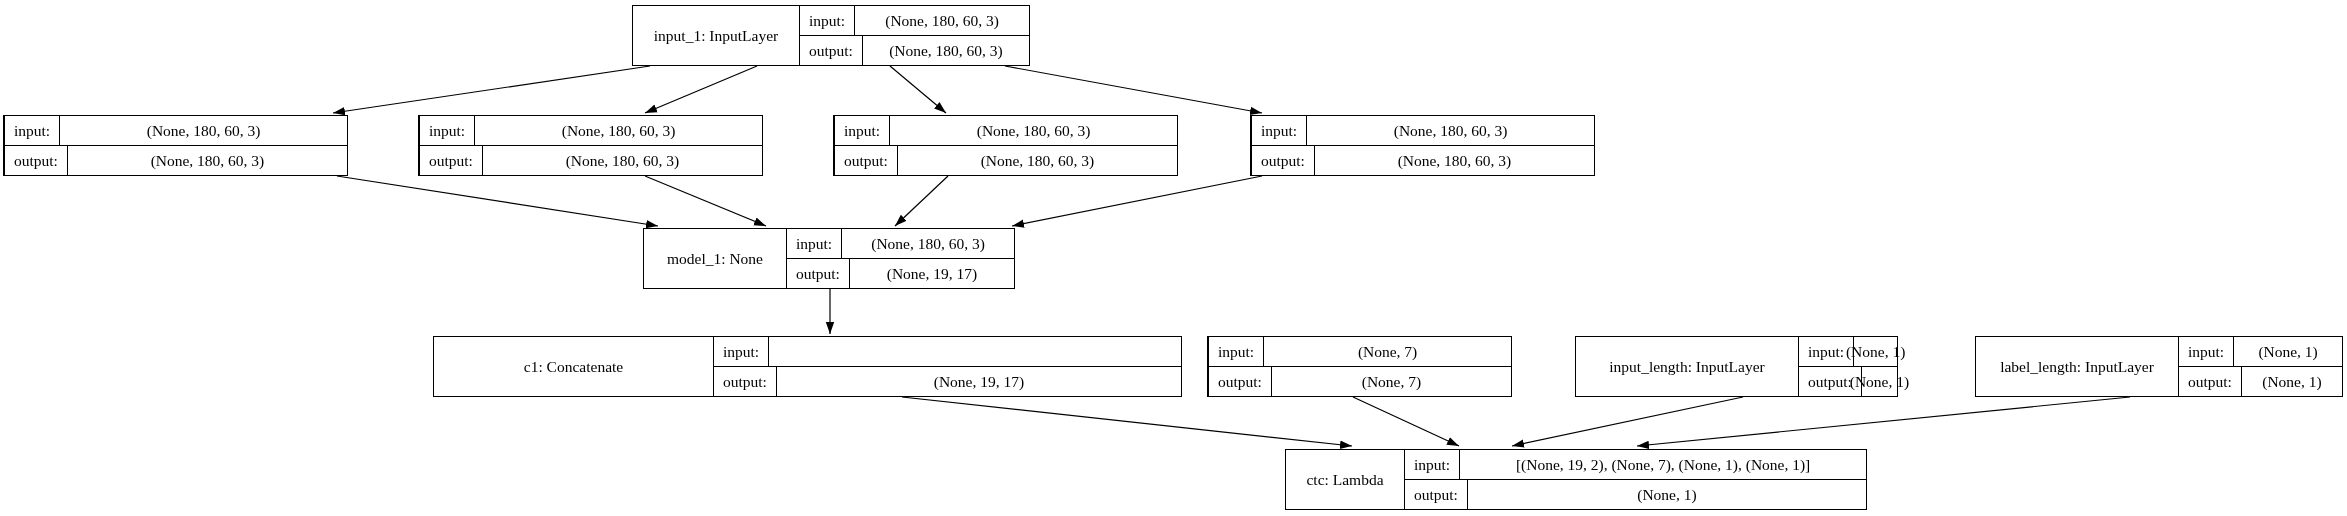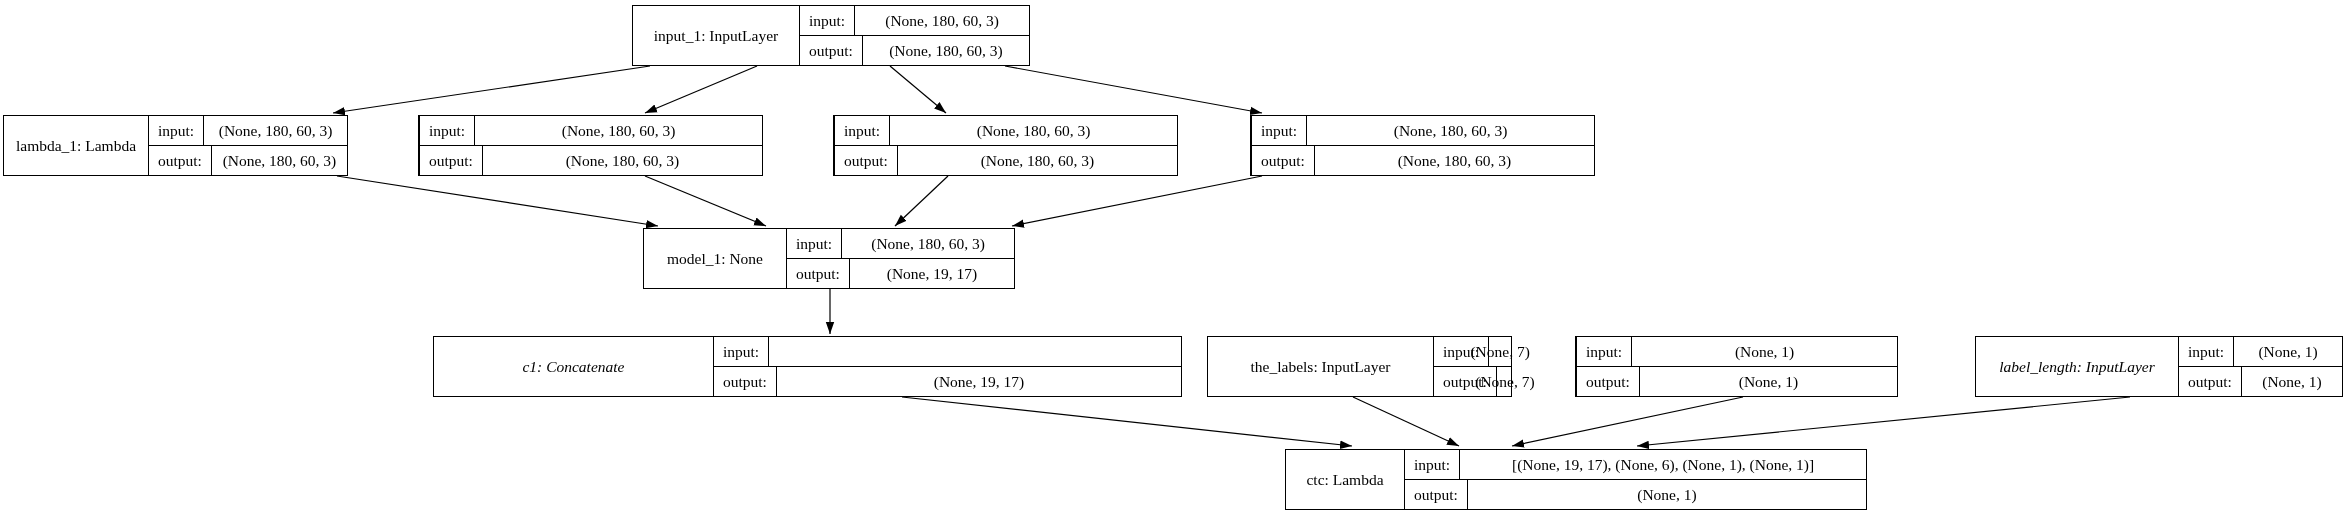--- a/index.html
+++ b/index.html
@@ -88,21 +88,20 @@
             <div class="io">input:</div>
             <div class="shape">(None, 180, 60, 3)</div>
           </div>
           <div class="row">
             <div class="io">output:</div>
             <div class="shape">(None, 180, 60, 3)</div>
           </div>
         </div>
       </div>
       <div class="node" style="left: 3px; top: 115px; width: 345px; height: 61px;">
-        <div class="label" style="width: 144px;">lambda_1: Lambda</div>
         <div class="rows">
           <div class="row">
             <div class="io">input:</div>
             <div class="shape">(None, 180, 60, 3)</div>
           </div>
           <div class="row">
             <div class="io">output:</div>
             <div class="shape">(None, 180, 60, 3)</div>
           </div>
         </div>
@@ -150,75 +149,75 @@
             <div class="io">input:</div>
             <div class="shape">(None, 180, 60, 3)</div>
           </div>
           <div class="row">
             <div class="io">output:</div>
             <div class="shape">(None, 19, 17)</div>
           </div>
         </div>
       </div>
       <div class="node" style="left: 433px; top: 336px; width: 749px; height: 61px;">
-        <div class="label" style="width: 279px; font-style: italic;">c1: Concatenate</div>
+        <div class="label" style="width: 279px;">c1: Concatenate</div>
         <div class="rows">
           <div class="row">
             <div class="io">input:</div>
           </div>
           <div class="row">
             <div class="io">output:</div>
             <div class="shape">(None, 19, 17)</div>
           </div>
         </div>
       </div>
       <div class="node" style="left: 1207px; top: 336px; width: 305px; height: 61px;">
-        <div class="label" style="width: 225px;">the_labels: InputLayer</div>
         <div class="rows">
           <div class="row">
             <div class="io">input:</div>
             <div class="shape">(None, 7)</div>
           </div>
           <div class="row">
             <div class="io">output:</div>
             <div class="shape">(None, 7)</div>
           </div>
         </div>
       </div>
       <div class="node" style="left: 1575px; top: 336px; width: 323px; height: 61px;">
+        <div class="label" style="width: 222px;">input_length: InputLayer</div>
         <div class="rows">
           <div class="row">
             <div class="io">input:</div>
             <div class="shape">(None, 1)</div>
           </div>
           <div class="row">
             <div class="io">output:</div>
             <div class="shape">(None, 1)</div>
           </div>
         </div>
       </div>
       <div class="node" style="left: 1975px; top: 336px; width: 368px; height: 61px;">
-        <div class="label" style="width: 202px; font-style: italic;">label_length: InputLayer</div>
+        <div class="label" style="width: 202px;">label_length: InputLayer</div>
         <div class="rows">
           <div class="row">
             <div class="io">input:</div>
             <div class="shape">(None, 1)</div>
           </div>
           <div class="row">
             <div class="io">output:</div>
             <div class="shape">(None, 1)</div>
           </div>
         </div>
       </div>
       <div class="node" style="left: 1285px; top: 449px; width: 582px; height: 61px;">
         <div class="label" style="width: 118px;">ctc: Lambda</div>
         <div class="rows">
           <div class="row">
             <div class="io">input:</div>
-            <div class="shape">[(None, 19, 17), (None, 6), (None, 1), (None, 1)]</div>
+            <div class="shape">[(None, 19, 2), (None, 7), (None, 1), (None, 1)]</div>
           </div>
           <div class="row">
             <div class="io">output:</div>
             <div class="shape">(None, 1)</div>
           </div>
         </div>
       </div>
     </div>
 </div>
 

